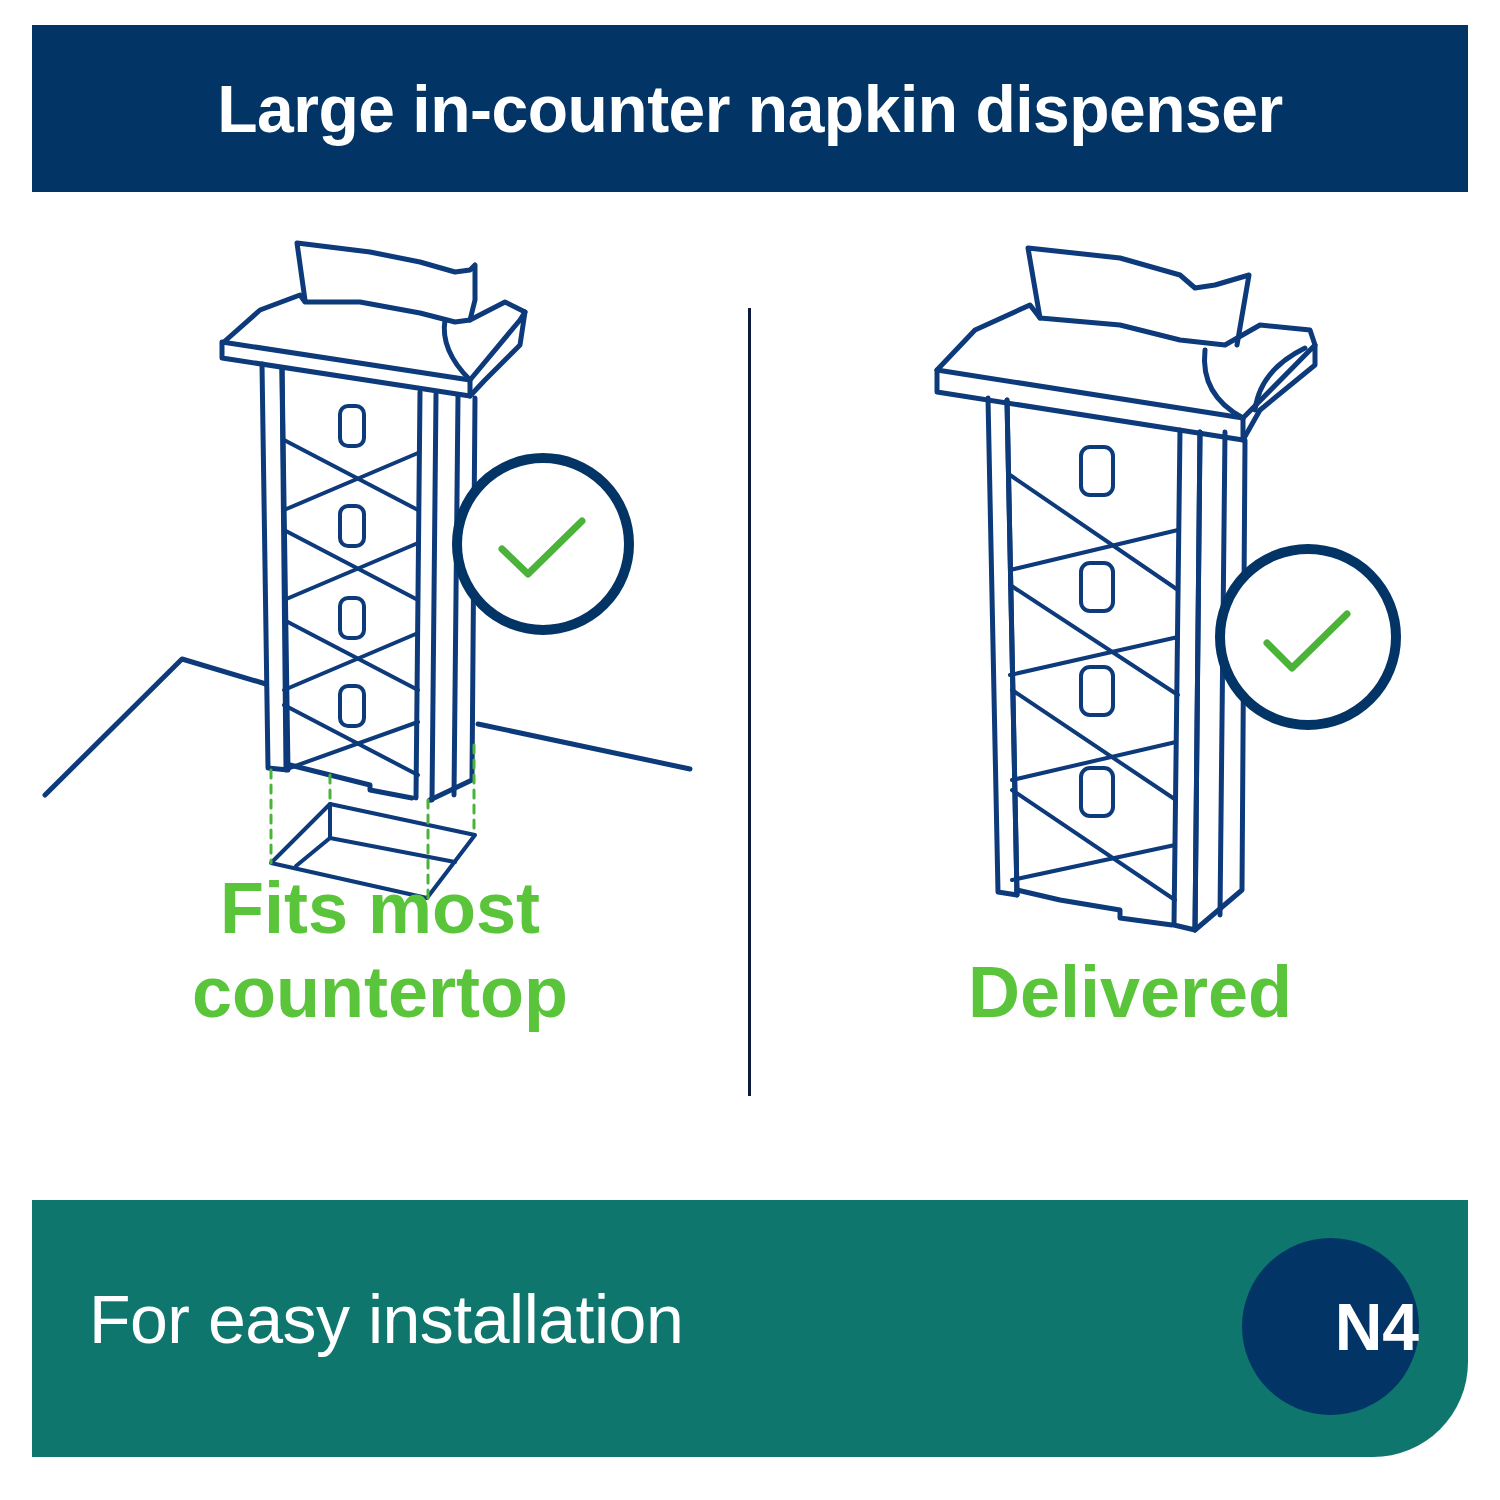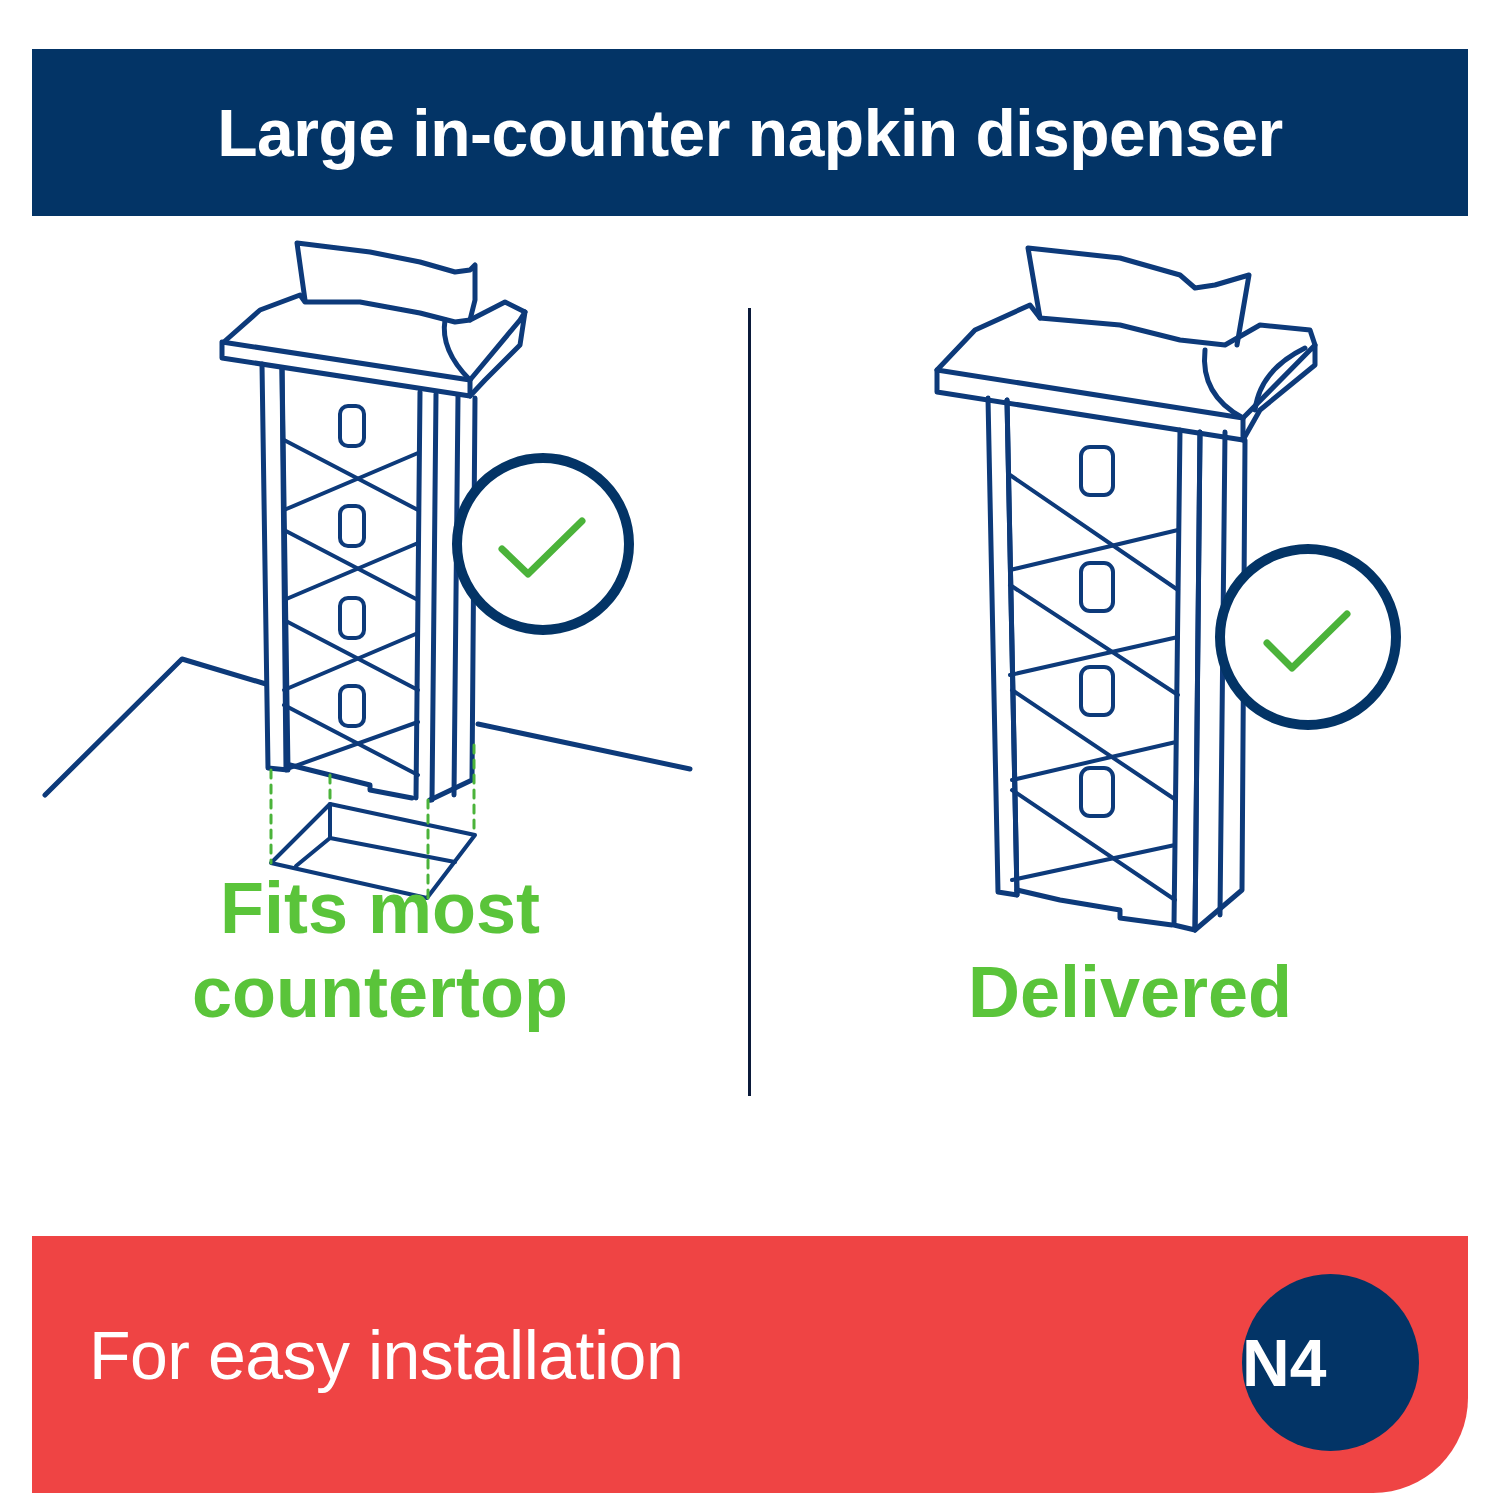--- a/index.html
+++ b/index.html
@@ -1,26 +1,26 @@
 <!DOCTYPE html>
 <html><head>
   <meta charset="utf-8">
   <style>
     html, body { margin: 0; padding: 0; background: #ffffff; }
     body { width: 1500px; height: 1500px; position: relative; overflow: hidden; font-family: "Liberation Sans", sans-serif; }
-    .header-banner { position: absolute; left: 32px; top: 25px; width: 1436px; height: 167px; background: #033466; display: flex; align-items: center; justify-content: center; margin-top: 24px; }
+    .header-banner { position: absolute; left: 32px; top: 25px; width: 1436px; height: 167px; background: #033466; display: flex; align-items: center; justify-content: center; }
     .header-title { color: #ffffff; font-weight: bold; font-size: 66px; letter-spacing: -0.5px; }
     .divider { position: absolute; left: 748px; top: 308px; width: 3px; height: 788px; background: #0b1a3a; }
     .illus { position: absolute; }
     .caption { position: absolute; color: #5ac43a; font-weight: bold; text-align: center; line-height: 84px; font-size: 72px; }
     .caption-left { left: 120px; top: 866px; width: 520px; }
     .caption-right { left: 820px; top: 949px; width: 620px; line-height: 86px; }
-    .footer-banner { position: absolute; left: 32px; top: 1200px; width: 1436px; height: 257px; background: #ef4444; border-bottom-right-radius: 95px; margin-top: 36px; }
+    .footer-banner { position: absolute; left: 32px; top: 1200px; width: 1436px; height: 257px; background: #0f766e; border-bottom-right-radius: 95px; }
     .footer-text { position: absolute; left: 57px; top: 80px; color: #ffffff; font-size: 68px; letter-spacing: -0.5px; }
-    .badge { position: absolute; left: 1210px; top: 38px; width: 177px; height: 177px; border-radius: 50%; background: #033466; display: flex; align-items: center; justify-content: flex-start; }
+    .badge { position: absolute; left: 1210px; top: 38px; width: 177px; height: 177px; border-radius: 50%; background: #033466; display: flex; align-items: center; justify-content: flex-end; }
     .badge-text { color: #ffffff; font-weight: bold; font-size: 66px; }
   </style>
 </head>
 <body>
 
 <div class="header-banner">
   <span class="header-title">Large in-counter napkin dispenser</span>
 </div>
 
 <svg class="illus" style="left:0;top:230px" width="720" height="680" viewBox="0 230 720 680" fill="none" stroke="#0d3a7a" stroke-width="5" stroke-linejoin="round" stroke-linecap="round">

